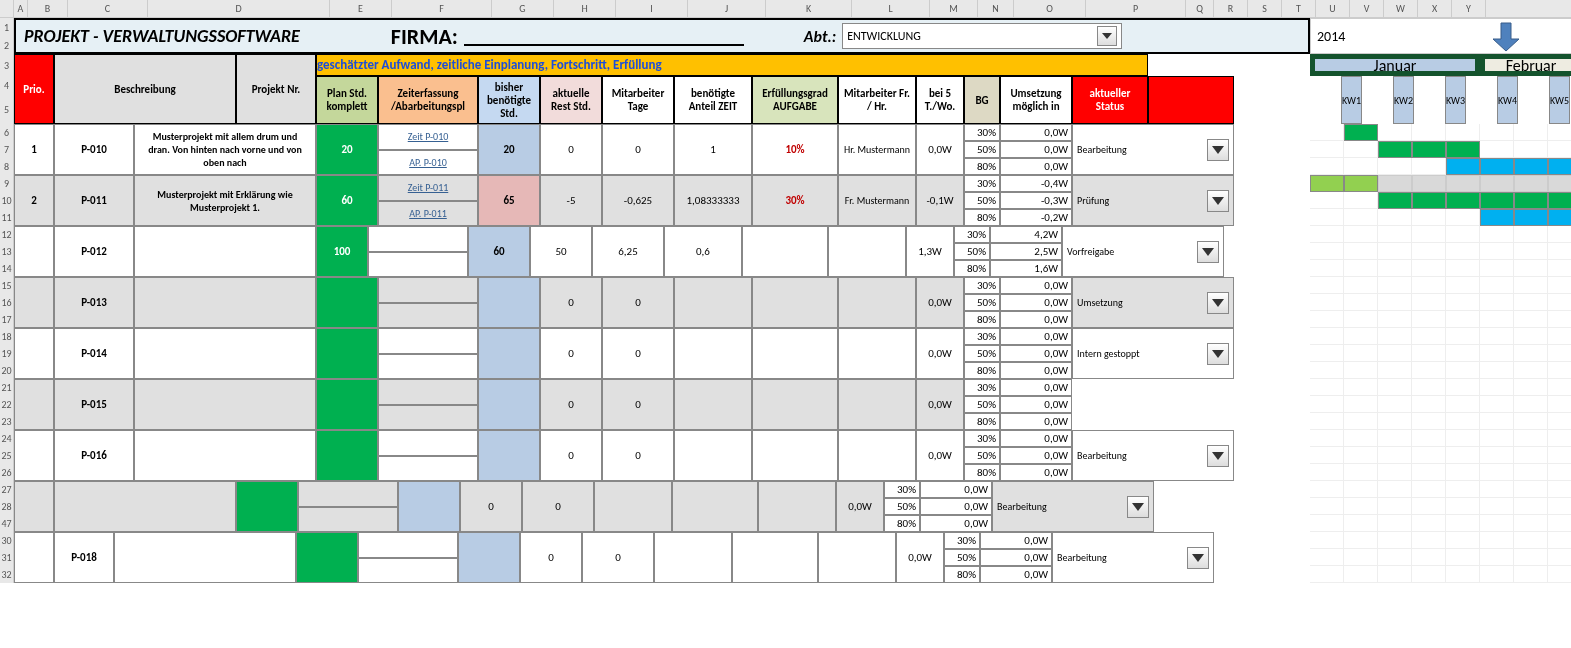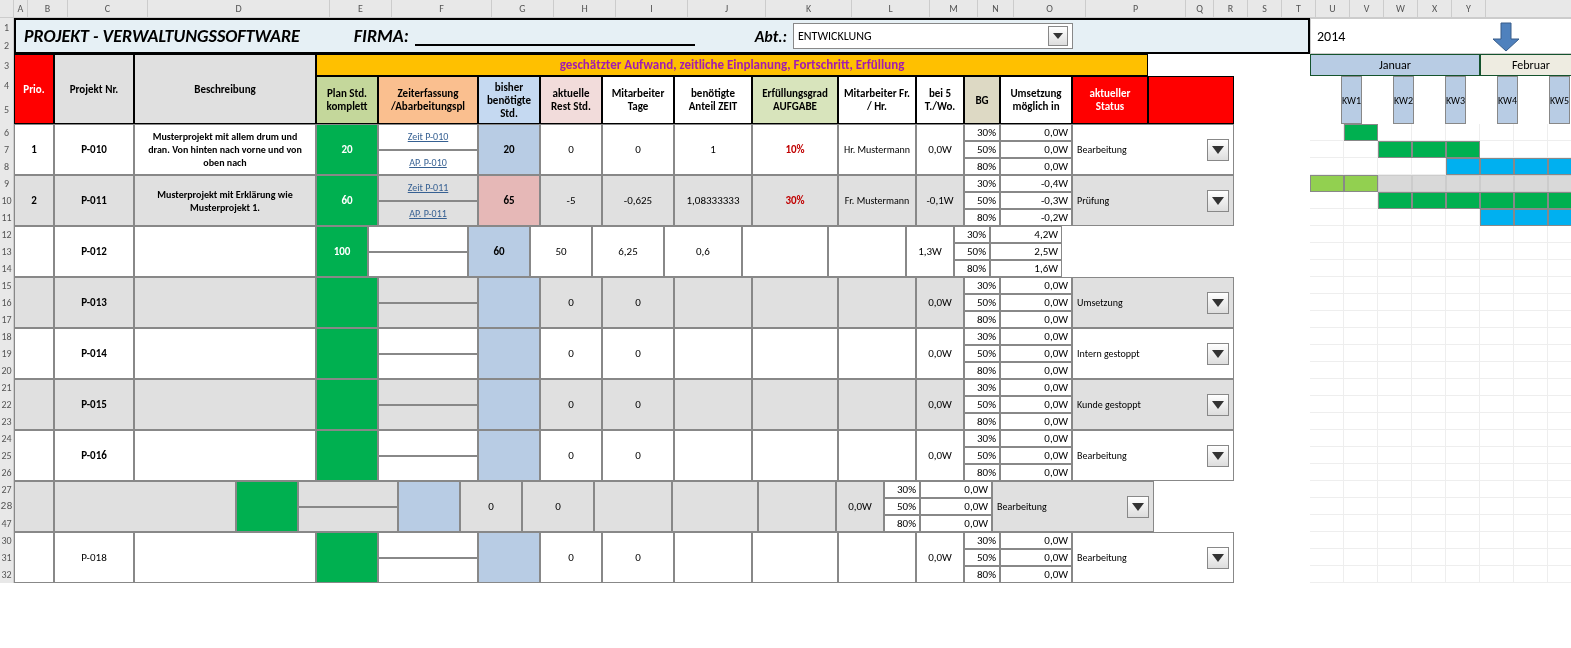--- a/index.html
+++ b/index.html
@@ -8,28 +8,28 @@
   .col-headers { display: flex; height: 18px; background: #e8e8e8; border-bottom: 1px solid #ccc; }
   .col-headers div { border-right: 1px solid #ccc; text-align: center; font-size: 10px; line-height: 18px; color: #555; }
   .row-header { width: 14px; background: #e8e8e8; border-right: 1px solid #ccc; text-align: center; font-size: 10px; color: #555; display: flex; align-items: center; justify-content: center; }
   
   .sheet { display: flex; }
   .row-headers { display: flex; flex-direction: column; }
   .content { flex: 1; }
   
   .title-bar { height: 36px; background: #e6f0f5; border: 2px solid #000; display: flex; align-items: center; padding: 0 8px; }
   .title-text { font-weight: bold; font-style: italic; font-size: 18px; }
-  .firma-label { font-weight: bold; font-style: italic; font-size: 18px; margin-left: 54px; }
+  .firma-label { font-weight: bold; font-size: 22px; margin-left: 91px; }
   .firma-line { flex: 0 0 280px; border-bottom: 2px solid #000; height: 20px; margin-left: 6px; }
   .abt-label { font-weight: bold; font-style: italic; font-size: 16px; margin-left: 60px; }
   .abt-select { width: 280px; height: 26px; border: 1px solid #888; background: #fff; margin-left: 6px; display: flex; align-items: center; justify-content: space-between; padding: 0 4px; font-size: 12px; }
   .dd-btn { width: 20px; height: 20px; background: linear-gradient(#fff,#ddd); border: 1px solid #888; display: flex; align-items: center; justify-content: center; }
   .dd-btn svg { width: 10px; height: 6px; }
   
-  .yellow-bar { background: #ffc000; border: 1px solid #000; text-align: center; font-weight: bold; font-size: 13px; line-height: 20px; height: 22px; color: #a21caf; }
+  .yellow-bar { background: #ffc000; border: 1px solid #000; text-align: left; font-weight: bold; font-size: 13px; line-height: 20px; height: 22px; color: #1d4ed8; }
   .hdr { border: 1px solid #000; display: flex; align-items: center; justify-content: center; text-align: center; font-weight: bold; font-size: 11px; padding: 2px; }
   .cell { border: 1px solid #888; display: flex; align-items: center; justify-content: center; text-align: center; font-size: 11px; min-height: 17px; }
   
   .bg-red { background: #ff0000; color: #fff; }
   .bg-gray { background: #e0e0e0; }
   .bg-lgreen { background: #c4d79b; }
   .bg-peach { background: #fabf8f; }
   .bg-lblue { background: #c5d9f1; }
   .bg-pink { background: #f2dcdb; }
   .bg-mint { background: #d8e4bc; }
@@ -40,21 +40,21 @@
   .bg-lightyellow { background: #eeece1; }
   
   .link { color: #366092; text-decoration: underline; font-size: 10px; cursor: pointer; }
   .red-text { color: #c00000; font-weight: bold; }
   
   .status-cell { display: flex; align-items: center; justify-content: space-between; padding: 0 4px; }
   .status-dd { width: 22px; height: 22px; background: linear-gradient(#fff,#ddd); border: 1px solid #888; display: flex; align-items: center; justify-content: center; }
   .year-row { height: 36px; border: 1px solid #ccc; display: flex; align-items: center; padding-left: 6px; font-size: 14px; position: relative; }
   .arrow-down { position: absolute; right: 60px; top: 2px; }
   .month-row { display: flex; height: 22px; }
-  .month-cell { flex: 1; border: 1px solid #14532d; display: flex; align-items: center; justify-content: center; font-size: 12px; }
+  .month-cell { flex: 1; border: 5px solid #14532d; display: flex; align-items: center; justify-content: center; font-size: 16px; }
   .kw-row { display: flex; }
   .kw-cell { width: 34px; height: 48px; border: 1px solid #888; display: flex; align-items: center; justify-content: center; font-size: 10px; margin-left: 31px; }
   .gantt-row { display: flex; height: 17px; }
   .gantt-cell { width: 34px; height: 17px; border-right: 1px solid #eee; border-bottom: 1px solid #eee; }
   .g-green { background: #00b050; border: 1px solid #888; }
   .g-lgreen { background: #92d050; border: 1px solid #888; }
   .g-blue { background: #00b0f0; border: 1px solid #888; }
   .g-gray { background: #d9d9d9; border: 1px solid #ccc; }
   
   .main-wrap { display: flex; }
@@ -117,21 +117,21 @@
       <div class="row-header" style="height: 17px;">18</div>
       <div class="row-header" style="height: 17px;">19</div>
       <div class="row-header" style="height: 17px;">20</div>
       <div class="row-header" style="height: 17px;">21</div>
       <div class="row-header" style="height: 17px;">22</div>
       <div class="row-header" style="height: 17px;">23</div>
       <div class="row-header" style="height: 17px;">24</div>
       <div class="row-header" style="height: 17px;">25</div>
       <div class="row-header" style="height: 17px;">26</div>
       <div class="row-header" style="height: 17px;">27</div>
-      <div class="row-header" style="height: 17px; font-family: Liberation Mono, monospace;">28</div>
+      <div class="row-header" style="height: 17px;">28</div>
       <div class="row-header" style="height: 17px;">47</div>
       <div class="row-header" style="height: 17px;">30</div>
       <div class="row-header" style="height: 17px;">31</div>
       <div class="row-header" style="height: 17px;">32</div>
     </div>
   <div class="content">
     <div class="main-wrap">
       <div class="left-block">
 
         <div class="title-bar" style="width:1296px">
@@ -144,22 +144,22 @@
             <div class="dd-btn">
                 <svg viewBox="0 0 10 6">
                   <path d="M0 0 L10 0 L5 6 Z" fill="#333"></path>
                 </svg>
               </div>
           </div>
         </div>
 
         <div style="display:flex">
           <div class="hdr bg-red" style="width:40px;height:70px">Prio.</div>
+          <div class="hdr bg-gray" style="width:182px;height:70px">Beschreibung</div>
           <div class="hdr bg-gray" style="width:80px;height:70px">Projekt Nr.</div>
-          <div class="hdr bg-gray" style="width:182px;height:70px">Beschreibung</div>
           <div style="display:flex;flex-direction:column">
             <div class="yellow-bar" style="width:832px">geschätzter Aufwand, zeitliche Einplanung, Fortschritt, Erfüllung</div>
             <div style="display:flex">
               <div class="hdr bg-lgreen" style="width:62px;height:48px">Plan Std. komplett</div>
               <div class="hdr bg-peach" style="width:100px;height:48px">Zeiterfassung /Abarbeitungspl</div>
               <div class="hdr bg-lblue" style="width:62px;height:48px">bisher benötigte Std.</div>
               <div class="hdr bg-pink" style="width:62px;height:48px">aktuelle Rest Std.</div>
               <div class="hdr" style="width:72px;height:48px">Mitarbeiter Tage</div>
               <div class="hdr" style="width:78px;height:48px">benötigte Anteil ZEIT</div>
               <div class="hdr bg-mint" style="width:86px;height:48px">Erfüllungsgrad AUFGABE</div>
@@ -281,20 +281,28 @@
     <div style="width:36px;height:51px;display:flex;flex-direction:column">
       <div class="cell" style="flex:1;justify-content:flex-end;padding-right:3px">30%</div>
                 <div class="cell" style="flex:1;justify-content:flex-end;padding-right:3px">50%</div>
                 <div class="cell" style="flex:1;justify-content:flex-end;padding-right:3px">80%</div>
     </div>
     <div style="width:72px;height:51px;display:flex;flex-direction:column">
       <div class="cell" style="flex:1;justify-content:flex-end;padding-right:3px">4,2W</div>
                 <div class="cell" style="flex:1;justify-content:flex-end;padding-right:3px">2,5W</div>
                 <div class="cell" style="flex:1;justify-content:flex-end;padding-right:3px">1,6W</div>
     </div>
+    <div class="cell  status-cell" style="width:162px;height:51px">
+      <span style="font-size:10px">Vorfreigabe</span>
+      <div class="status-dd">
+                  <svg width="12" height="8" viewBox="0 0 12 8">
+                    <path d="M0 0 L12 0 L6 8 Z" fill="#333"></path>
+                  </svg>
+                </div>
+    </div>
   </div>
             <div style="display: flex;">
     <div class="cell bg-gray" style="width:40px;height:51px;font-weight:bold"></div>
     <div class="cell bg-gray" style="width:80px;height:51px;font-weight:bold">P-013</div>
     <div class="cell bg-gray" style="width:182px;height:51px;font-weight:bold;font-size:10px;padding:2px"></div>
     <div class="cell bg-green" style="width:62px;height:51px;font-weight:bold"></div>
     <div style="width:100px;height:51px;display:flex;flex-direction:column">
       <div class="cell bg-gray" style="flex:1">
                   <span class="link"></span>
                 </div>
@@ -396,28 +404,20 @@
     <div style="width:36px;height:51px;display:flex;flex-direction:column">
       <div class="cell" style="flex:1;justify-content:flex-end;padding-right:3px">30%</div>
                 <div class="cell" style="flex:1;justify-content:flex-end;padding-right:3px">50%</div>
                 <div class="cell" style="flex:1;justify-content:flex-end;padding-right:3px">80%</div>
     </div>
     <div style="width:72px;height:51px;display:flex;flex-direction:column">
       <div class="cell" style="flex:1;justify-content:flex-end;padding-right:3px">0,0W</div>
                 <div class="cell" style="flex:1;justify-content:flex-end;padding-right:3px">0,0W</div>
                 <div class="cell" style="flex:1;justify-content:flex-end;padding-right:3px">0,0W</div>
     </div>
-    <div class="cell bg-gray status-cell" style="width:162px;height:51px">
-      <span style="font-size:10px">Kunde gestoppt</span>
-      <div class="status-dd">
-                  <svg width="12" height="8" viewBox="0 0 12 8">
-                    <path d="M0 0 L12 0 L6 8 Z" fill="#333"></path>
-                  </svg>
-                </div>
-    </div>
   </div>
             <div style="display: flex;">
     <div class="cell " style="width:40px;height:51px;font-weight:bold"></div>
     <div class="cell " style="width:80px;height:51px;font-weight:bold">P-016</div>
     <div class="cell " style="width:182px;height:51px;font-weight:bold;font-size:10px;padding:2px"></div>
     <div class="cell bg-green" style="width:62px;height:51px;font-weight:bold"></div>
     <div style="width:100px;height:51px;display:flex;flex-direction:column">
       <div class="cell " style="flex:1">
                   <span class="link"></span>
                 </div>
@@ -488,21 +488,21 @@
       <span style="font-size:10px">Bearbeitung</span>
       <div class="status-dd">
                   <svg width="12" height="8" viewBox="0 0 12 8">
                     <path d="M0 0 L12 0 L6 8 Z" fill="#333"></path>
                   </svg>
                 </div>
     </div>
   </div>
             <div style="display: flex;">
     <div class="cell " style="width:40px;height:51px;font-weight:bold"></div>
-    <div class="cell " style="width:80px;height:51px;font-weight:normal">P-018</div>
+    <div class="cell " style="width:60px;height:51px;font-weight:bold">P-018</div>
     <div class="cell " style="width:182px;height:51px;font-weight:bold;font-size:10px;padding:2px"></div>
     <div class="cell bg-green" style="width:62px;height:51px;font-weight:bold"></div>
     <div style="width:100px;height:51px;display:flex;flex-direction:column">
       <div class="cell " style="flex:1">
                   <span class="link"></span>
                 </div>
       <div class="cell " style="flex:1">
                   <span class="link"></span>
                 </div>
     </div>

